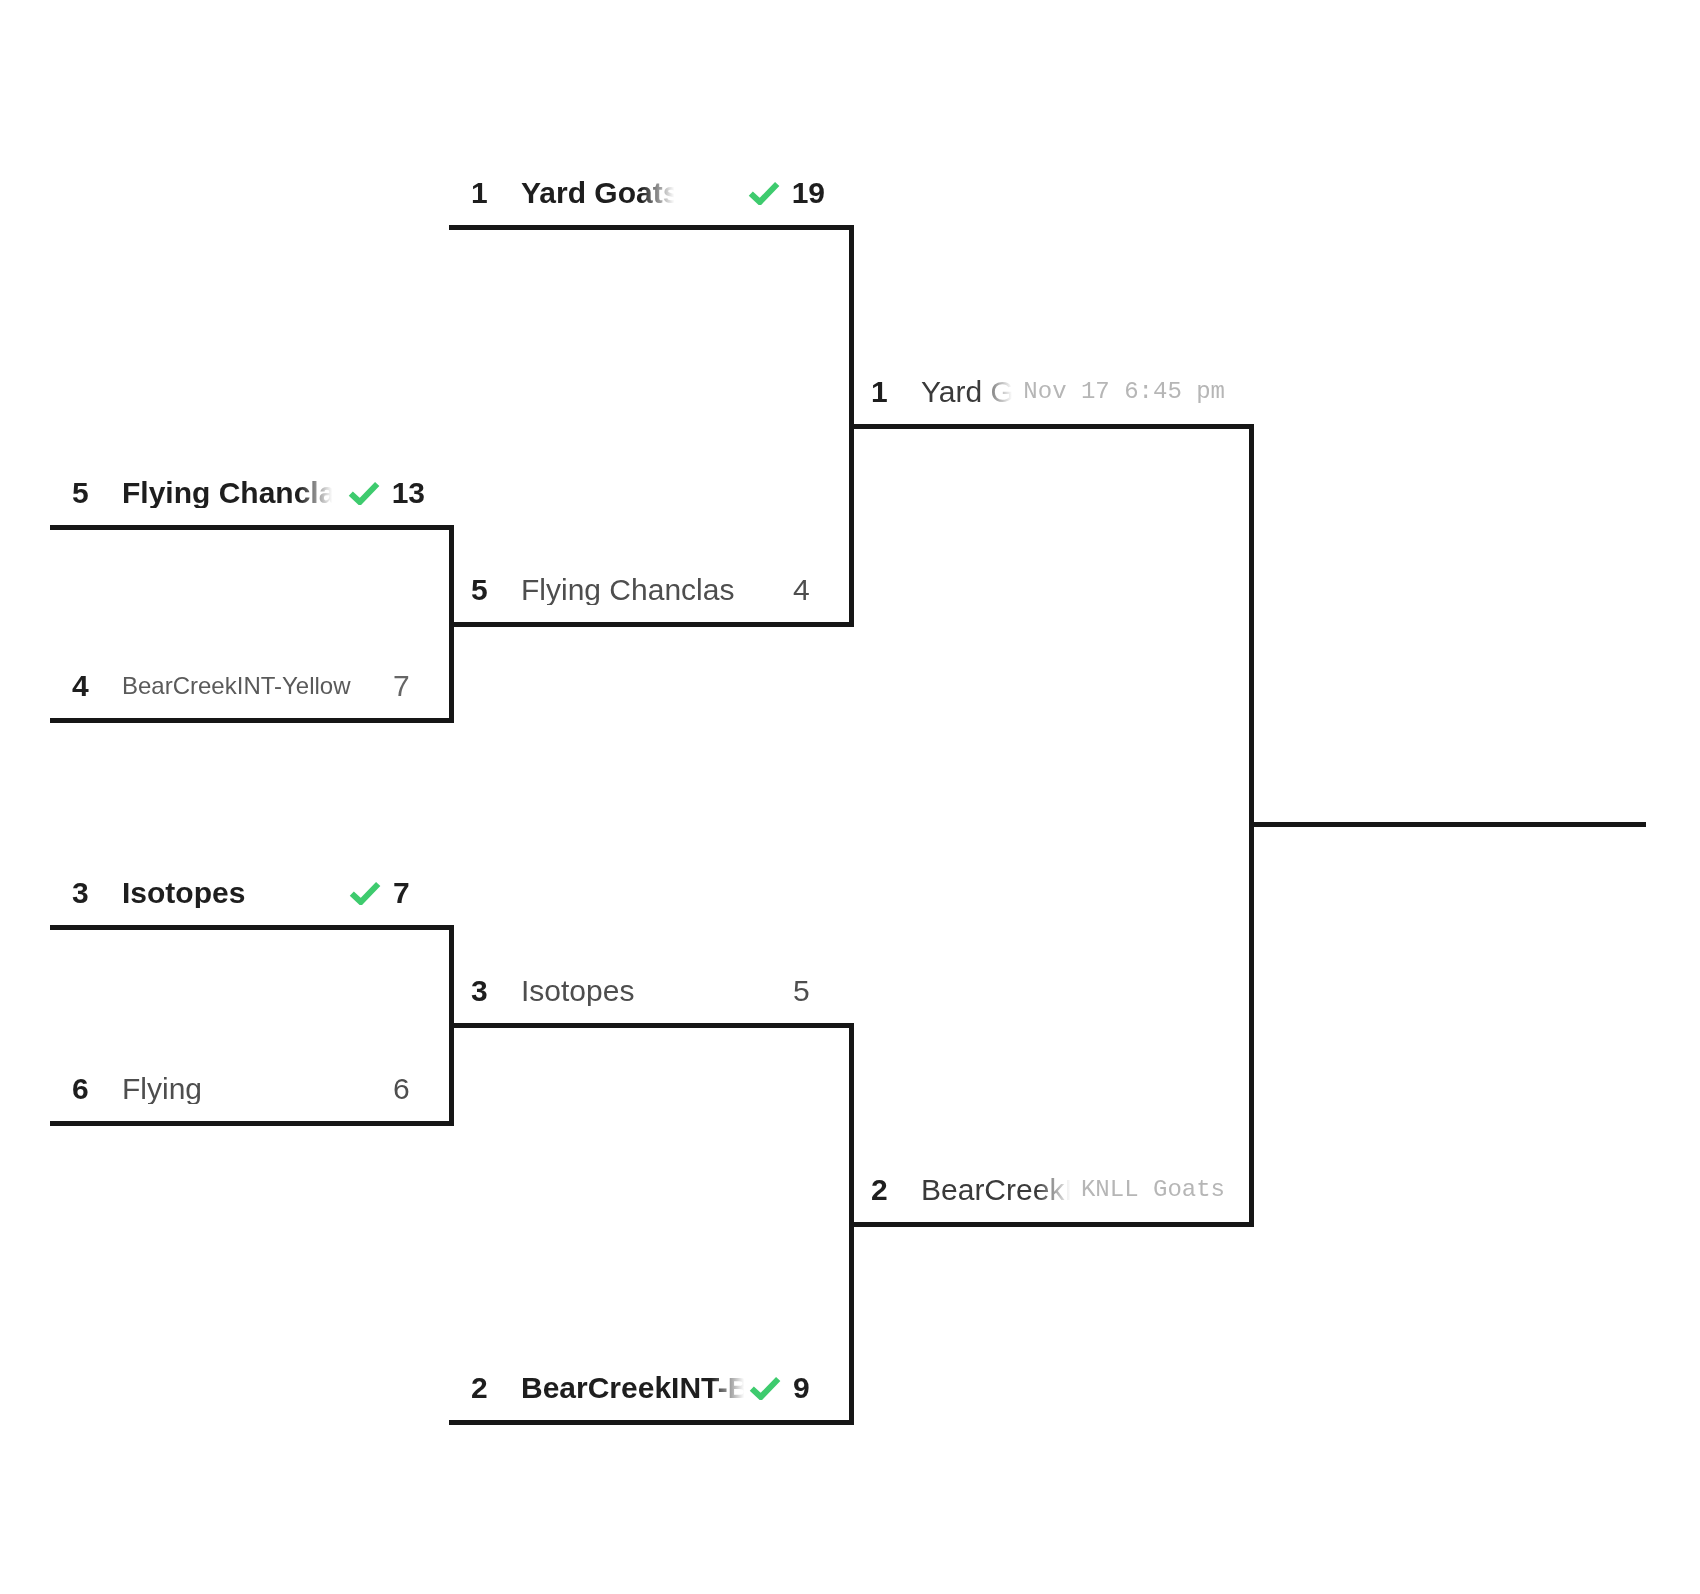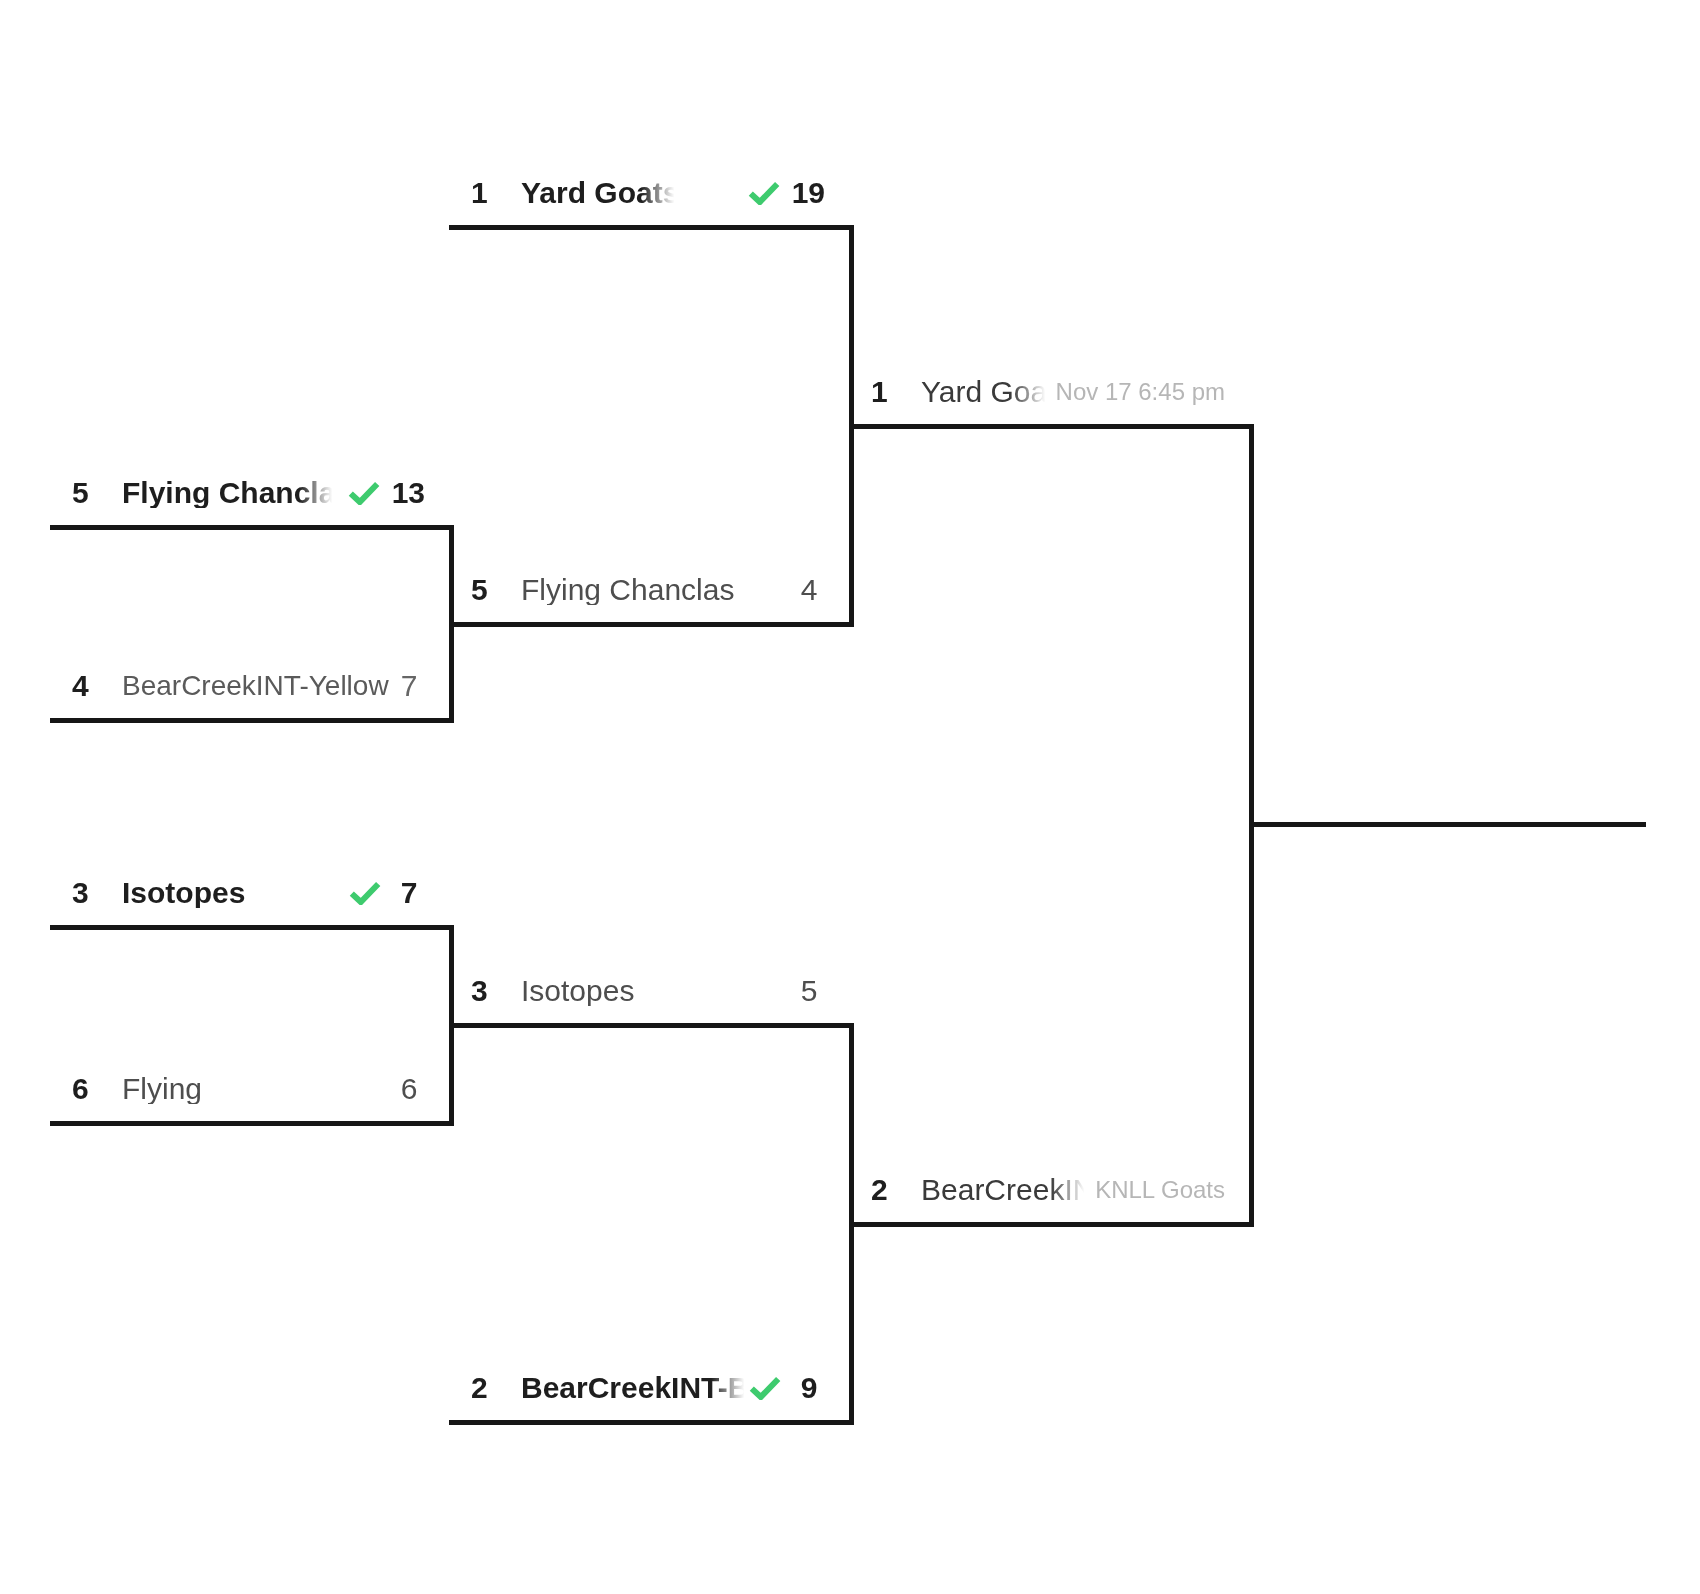--- a/index.html
+++ b/index.html
@@ -13,27 +13,27 @@
 
   
   .row{position:absolute;height:52px;display:flex;align-items:center;
        padding:0 24px 0 22px;box-sizing:border-box;font-size:30px;line-height:1;}
   .seed{flex:none;width:34px;font-weight:bold;color:#1e1e1e;margin-right:16px;}
   .name{flex:0 1 auto;min-width:0;white-space:nowrap;overflow:hidden;position:relative;}
   .fade::after{content:"";position:absolute;top:0;right:0;width:38px;height:100%;
        background:linear-gradient(90deg,rgba(255,255,255,0),#ffffff 88%);}
   .win{font-weight:bold;color:#1e1e1e;}
   .lose{color:#4e4e4e;}
-  .small{font-size:28px;color:#5a5a5a;}
+  .small{font-size:24px;color:#5a5a5a;}
   .right{margin-left:auto;display:flex;align-items:center;flex:none;}
   .check{margin-right:12px;display:flex;align-items:center;}
-  .score{min-width:32px;text-align:center;}
+  .score{min-width:32px;text-align:left;}
   .score.lose2{color:#666666;}
   .sched-name{color:#3a3a3a;}
-  .sched{flex:none;margin-left:auto;font-size:24px;color:#b6b6b6;padding-left:6px;white-space:nowrap;}
+  .sched{flex:none;margin-left:auto;font-size:24px;color:#b6b6b6;padding-left:6px;white-space:nowrap;font-family:Liberation Mono, monospace;}
 
   
   .nw215{max-width:215px;}
   .nw240{max-width:240px;}
   .nw242{max-width:242px;}
   .nw152{max-width:152px;}
   .nw200{max-width:200px;}
 </style>
 </head>
 <body>

